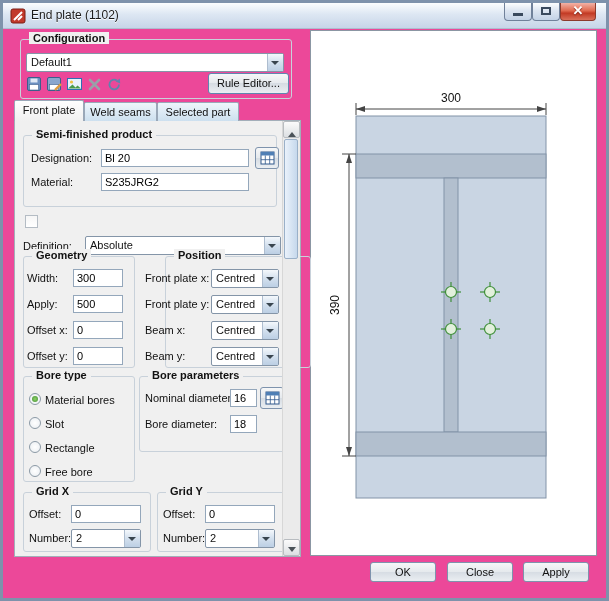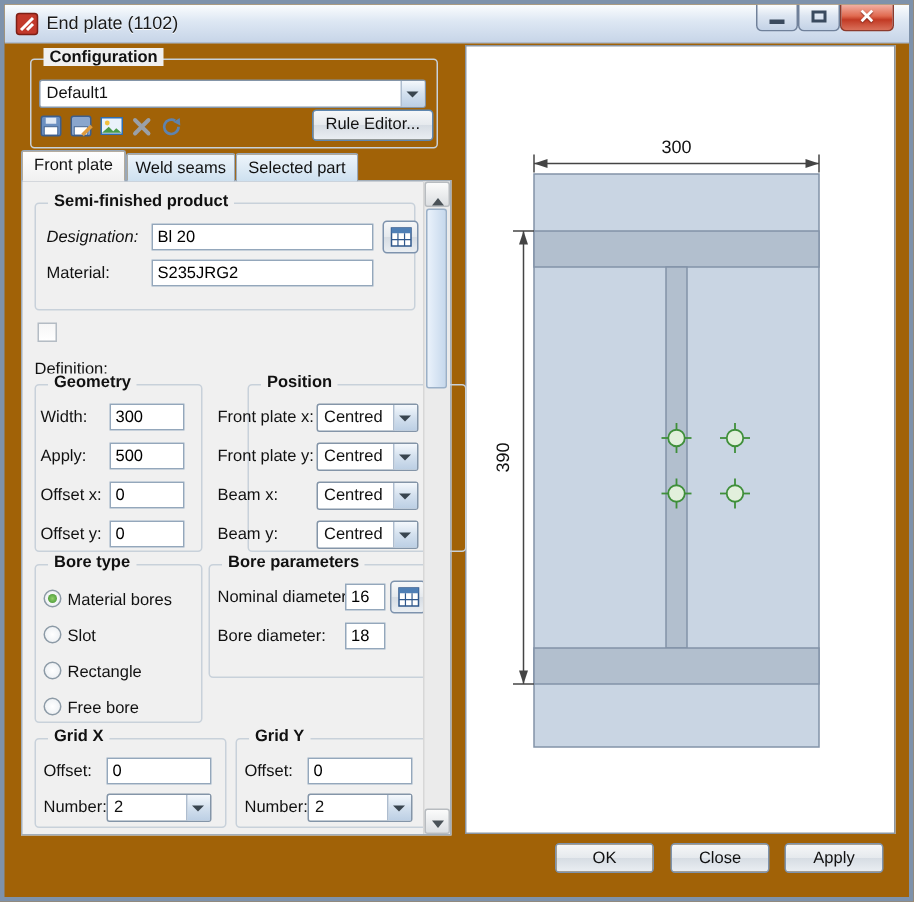--- a/index.html
+++ b/index.html
@@ -1,17 +1,17 @@
 <!DOCTYPE html>
 <html><head>
 <meta charset="utf-8">
 <style>
   html,body{margin:0;padding:0;background:#ffffff;}
   #win{position:relative;width:609px;height:601px;box-sizing:border-box;
-       border:3px solid #7e92ab;box-shadow:0 0 0 1px #44536a;background:#a16207;
+       border:3px solid #7e92ab;box-shadow:0 0 0 1px #44536a;background:#ec4899;
        font-family:"Liberation Sans",sans-serif;font-size:11px;color:#111;overflow:hidden;}
   .abs{position:absolute;}
   .txt{position:absolute;white-space:nowrap;line-height:13px;}
 
   
   #titlebar{position:absolute;left:0;top:0;right:0;height:25px;
     background:linear-gradient(#fbfdfe,#dde7f3 45%,#c7d5e8);border-bottom:1px solid #aebccf;}
   #title{position:absolute;left:28px;top:5px;font-size:12px;color:#1a1a1a;text-shadow:0 1px 0 #fff;white-space:nowrap;}
   .capbtn{position:absolute;top:0;height:18px;box-sizing:border-box;border:1px solid #70819a;border-top:none;
     border-radius:0 0 4px 4px;background:linear-gradient(#fdfefe,#dce5f1 45%,#c3d2e6);text-align:center;}
@@ -139,37 +139,43 @@
   </div>
   <div class="tab inactive" style="left:154px;width:82px;">
     <span>Selected part</span>
   </div>
 
   <div id="tabpanel">
 
     <div class="grp" style="left:8px;top:14px;width:254px;height:72px;">
       <span class="legend">Semi-finished product</span>
     </div>
-    <span class="txt" style="left:16px;top:31px;font-style:italic;">Designation:</span>
+    <span class="txt" style="left:16px;top:31px;">Designation:</span>
     <input class="field" style="left: 86px; top: 28px; width: 148px;" value="Bl 20">
     <div class="btn" style="left:240px;top:26px;width:24px;height:22px;padding-top:3px;">
       <svg width="15" height="14">
         <rect x="1" y="1" width="13" height="12" fill="#fff" stroke="#30588c"></rect>
         <rect x="1" y="1" width="13" height="3.5" fill="#4f7fb5"></rect>
         <line x1="5.3" y1="4.5" x2="5.3" y2="13" stroke="#30588c" stroke-width="0.8"></line>
         <line x1="9.7" y1="4.5" x2="9.7" y2="13" stroke="#30588c" stroke-width="0.8"></line>
         <line x1="1" y1="8.7" x2="14" y2="8.7" stroke="#30588c" stroke-width="0.8"></line>
       </svg>
     </div>
     <span class="txt" style="left:16px;top:55px;">Material:</span>
     <input class="field" style="left: 86px; top: 52px; width: 148px;" value="S235JRG2">
 
     <span class="checkbox" style="left:10px;top:94px;"></span>
 
     <span class="txt" style="left:8px;top:119px;">Definition:</span>
+    <div class="combo" style="left:70px;top:115px;width:196px;">
+      <span class="combo-text">Absolute</span>
+      <span class="combo-btn">
+          <i class="arr"></i>
+        </span>
+    </div>
 
     <div class="grp" style="left:8px;top:135px;width:112px;height:112px;">
       <span class="legend">Geometry</span>
     </div>
     <span class="txt" style="left:12px;top:151px;">Width:</span>
     <input class="field" style="left: 58px; top: 148px; width: 50px;" value="300">
     <span class="txt" style="left:12px;top:177px;">Apply:</span>
     <input class="field" style="left: 58px; top: 174px; width: 50px;" value="500">
     <span class="txt" style="left:12px;top:203px;">Offset x:</span>
     <input class="field" style="left: 58px; top: 200px; width: 50px;" value="0">

